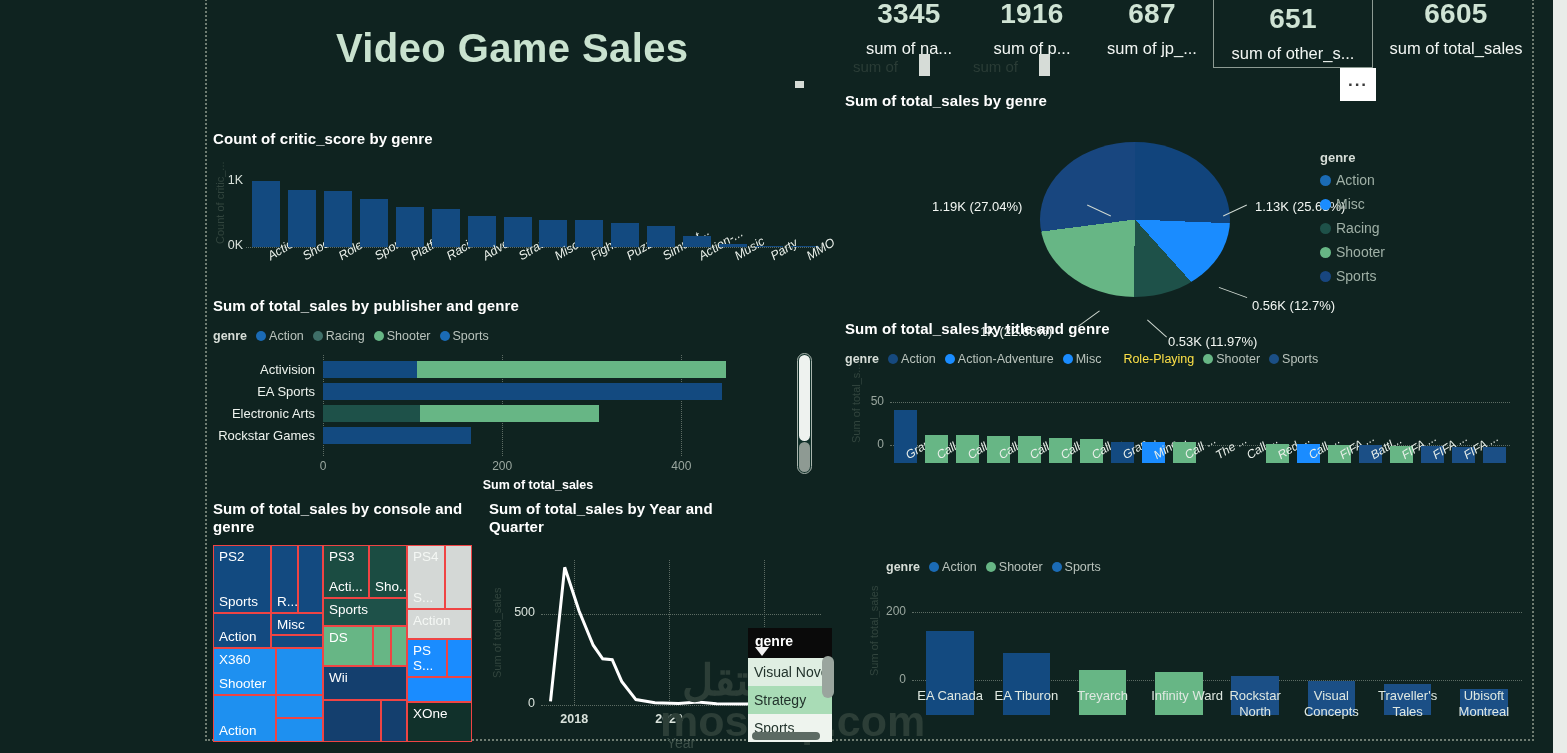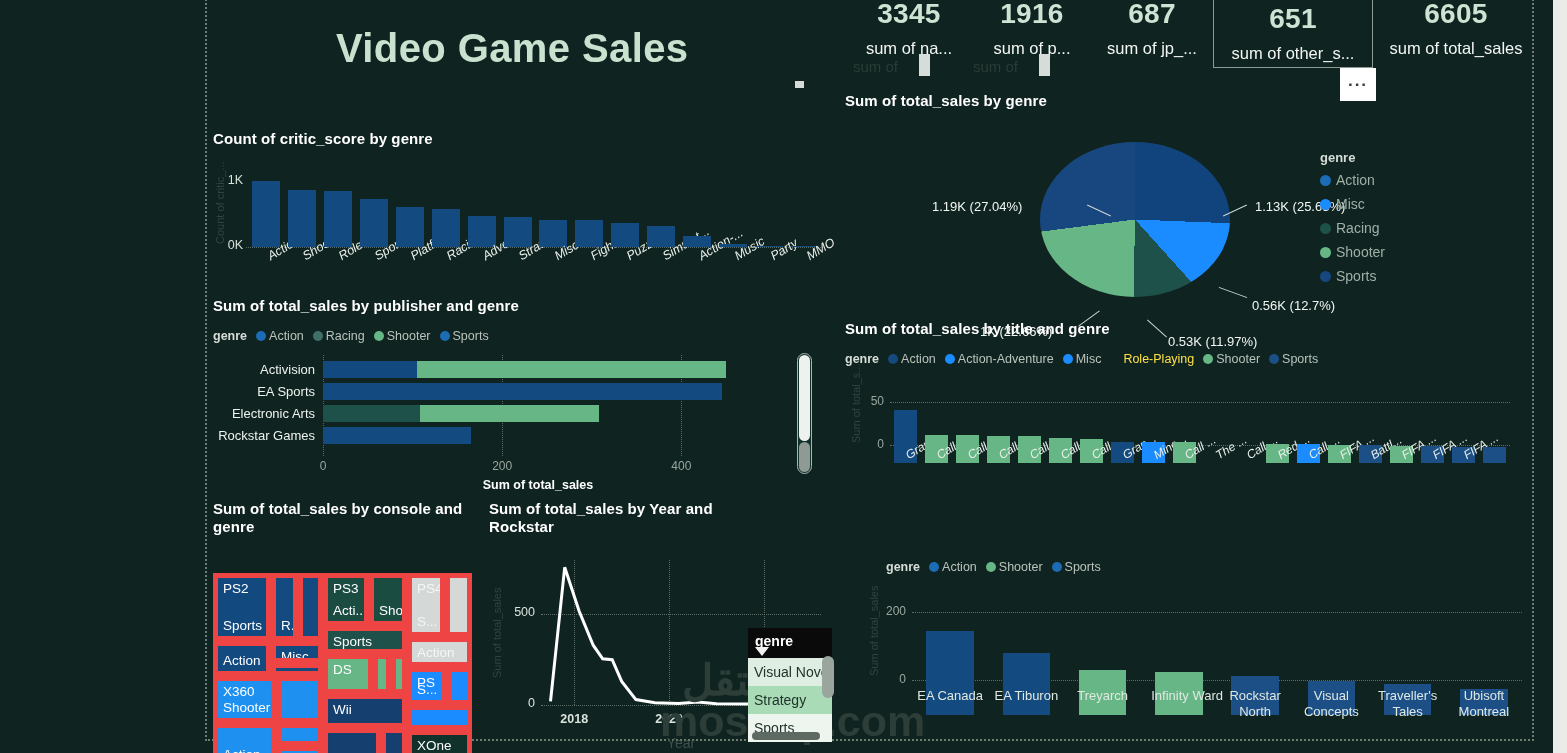--- a/index.html
+++ b/index.html
@@ -81,21 +81,21 @@
   .scroll-track {
     position:absolute; left:797px; top:353px; width:15px; height:121px;
     background:#11302a; border:1px solid #a9b5ae; border-radius:8px;
   }
   .scroll-thumb { position:absolute; left:1px; top:1px; width:11px; height:86px; background:#eef2ef; border-radius:7px;}
   .scroll-thumb2 { position:absolute; left:1px; top:88px; width:11px; height:30px; background:#8e9a93; border-radius:7px;}
 
   
   #treemap { left:213px; top:500px; width:270px; height:245px; }
   #tm-plot { position:absolute; left:0px; top:45px; width:259px; height:197px; }
-  .tm { position:absolute; border:5px solid #ef4444; overflow:hidden;margin-top:28px; }
+  .tm { position:absolute; border:1px solid #ef4444; overflow:hidden; }
   .tm span { position:absolute; left:5px; color:#ffffff; font-size:13.5px; white-space:nowrap; }
   .tm span.top { top:3px; }
   .tm span.bot { bottom:3px; }
   .tm.light span { color:#f4f7f4; }
 
   
   #linechart { left:489px; top:500px; width:345px; height:245px; }
   #lc-plot { position:absolute; left:52px; top:60px; width:280px; height:145px; }
 
   
@@ -326,21 +326,21 @@
         </div>
         <div class="tm" style="left:234px;top:94px;width:25px;height:38px;background:#1a8cff;"></div>
         <div class="tm" style="left:194px;top:132px;width:65px;height:25px;background:#1a8cff;"></div>
         <div class="tm" style="left:194px;top:157px;width:65px;height:40px;background:#11312b;">
           <span class="top">XOne</span>
         </div>
       </div>
   </div>
 
   <div class="card" id="linechart">
-    <div class="v-title" style="width:250px;">Sum of total_sales by Year and Rockstar</div>
+    <div class="v-title" style="width:250px;">Sum of total_sales by Year and Quarter</div>
     <div id="lc-plot">
         <div class="vgrid" style="left:33.22033898305249px;top:0px;height:145px;"></div>
         <div class="tickw" style="position:absolute;left:7.220338983052493px;top:152px;width:52px;text-align:center;font-weight:bold;">2018</div>
         <div class="vgrid" style="left:128.13559322033916px;top:0px;height:145px;"></div>
         <div class="tickw" style="position:absolute;left:102.13559322033916px;top:152px;width:52px;text-align:center;font-weight:bold;">2020</div>
         <div class="vgrid" style="left:223.05084745762585px;top:0px;height:145px;"></div>
         <div class="tickw" style="position:absolute;left:197.05084745762585px;top:152px;width:52px;text-align:center;font-weight:bold;">2022</div>
         <div class="gridline" style="left:0px;top:145px;width:280px;"></div>
         <div class="tickw" style="position:absolute;left:-42px;top:136px;width:36px;text-align:right;">0</div>
         <div class="gridline" style="left:0px;top:54.375px;width:280px;"></div>

